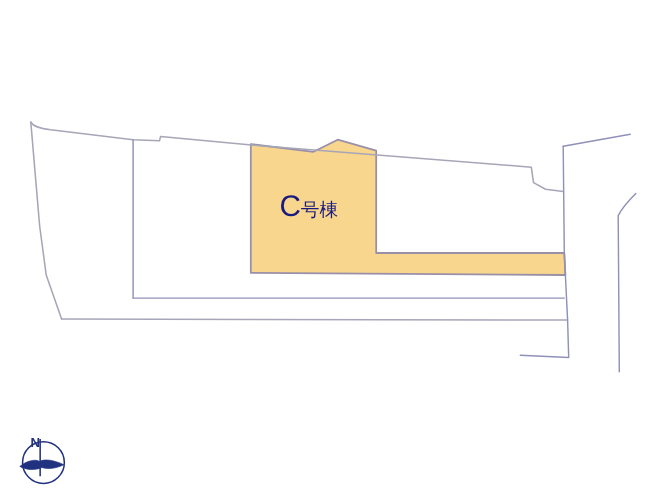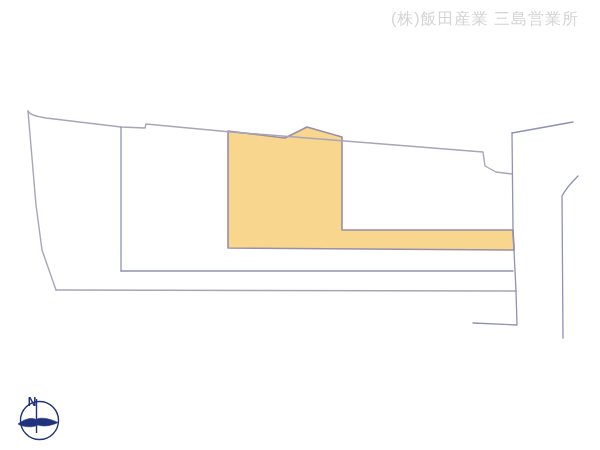--- a/index.html
+++ b/index.html
@@ -25,21 +25,20 @@
   .compass-svg{position:absolute;left:14px;top:394px;}
   .compass-stroke{fill:none;stroke:#20317f;stroke-width:1.4;}
   .compass-fill{fill:#20317f;stroke:#20317f;stroke-width:0.6;}
   .compass-n{font-size:12px;font-weight:bold;fill:#20317f;font-family:"Liberation Sans","DejaVu Sans",sans-serif;}
 </style>
 </head>
 <body>
 
 <div class="stage">
 
-  <div class="company-credit">(株)飯田産業 三島営業所</div>
 
   <svg class="plan-svg" width="600" height="450" viewBox="0 0 600 450">
 
     <path class="tanlot" d="M228,131 L285,138 L307,127 L342,137 L342,230 L513,230 L514,250 L228,248 Z" fill="#f8d68d"></path>
 
     <path class="boundary" d="M28,111 C30,115 36,116.5 46,118 L121,127 L145,128 L146,124 L231,132 L483,152 L485,166 L496,172 L512,174"></path>
 
     <path class="boundary" d="M28,111 L36,205 L42,250 L56,290"></path>
 
     <path class="boundary" d="M56,290 L516,291"></path>
@@ -48,20 +47,23 @@
 
     <path class="lotline" d="M121,127 L121,271"></path>
 
     <path class="lotline" d="M121,271 L513,271"></path>
 
     <path class="lotline" d="M512,133 L573,122"></path>
 
     <path class="lotline" d="M578,176 C571,183 565,190 562,196 L563,338"></path>
   </svg>
 
+  <div class="lot-label">
+    <span class="big">C</span><span class="small">号棟</span>
+  </div>
 
   <svg class="compass-svg" width="52" height="52" viewBox="0 0 52 52">
     <circle class="compass-stroke" cx="25.5" cy="26.5" r="19"></circle>
     <line class="compass-stroke" x1="22.5" y1="5" x2="22.5" y2="39"></line>
     <path class="compass-fill" d="M4,30 C10,25 18,23 22,25.5 C26,23 35,24 44,28.5 C38,31.5 30,33 24,31 C18,34 9,33 4,30 Z"></path>
     <text class="compass-n" x="18" y="12" text-anchor="middle">N</text>
   </svg>
 
 </div>
 

